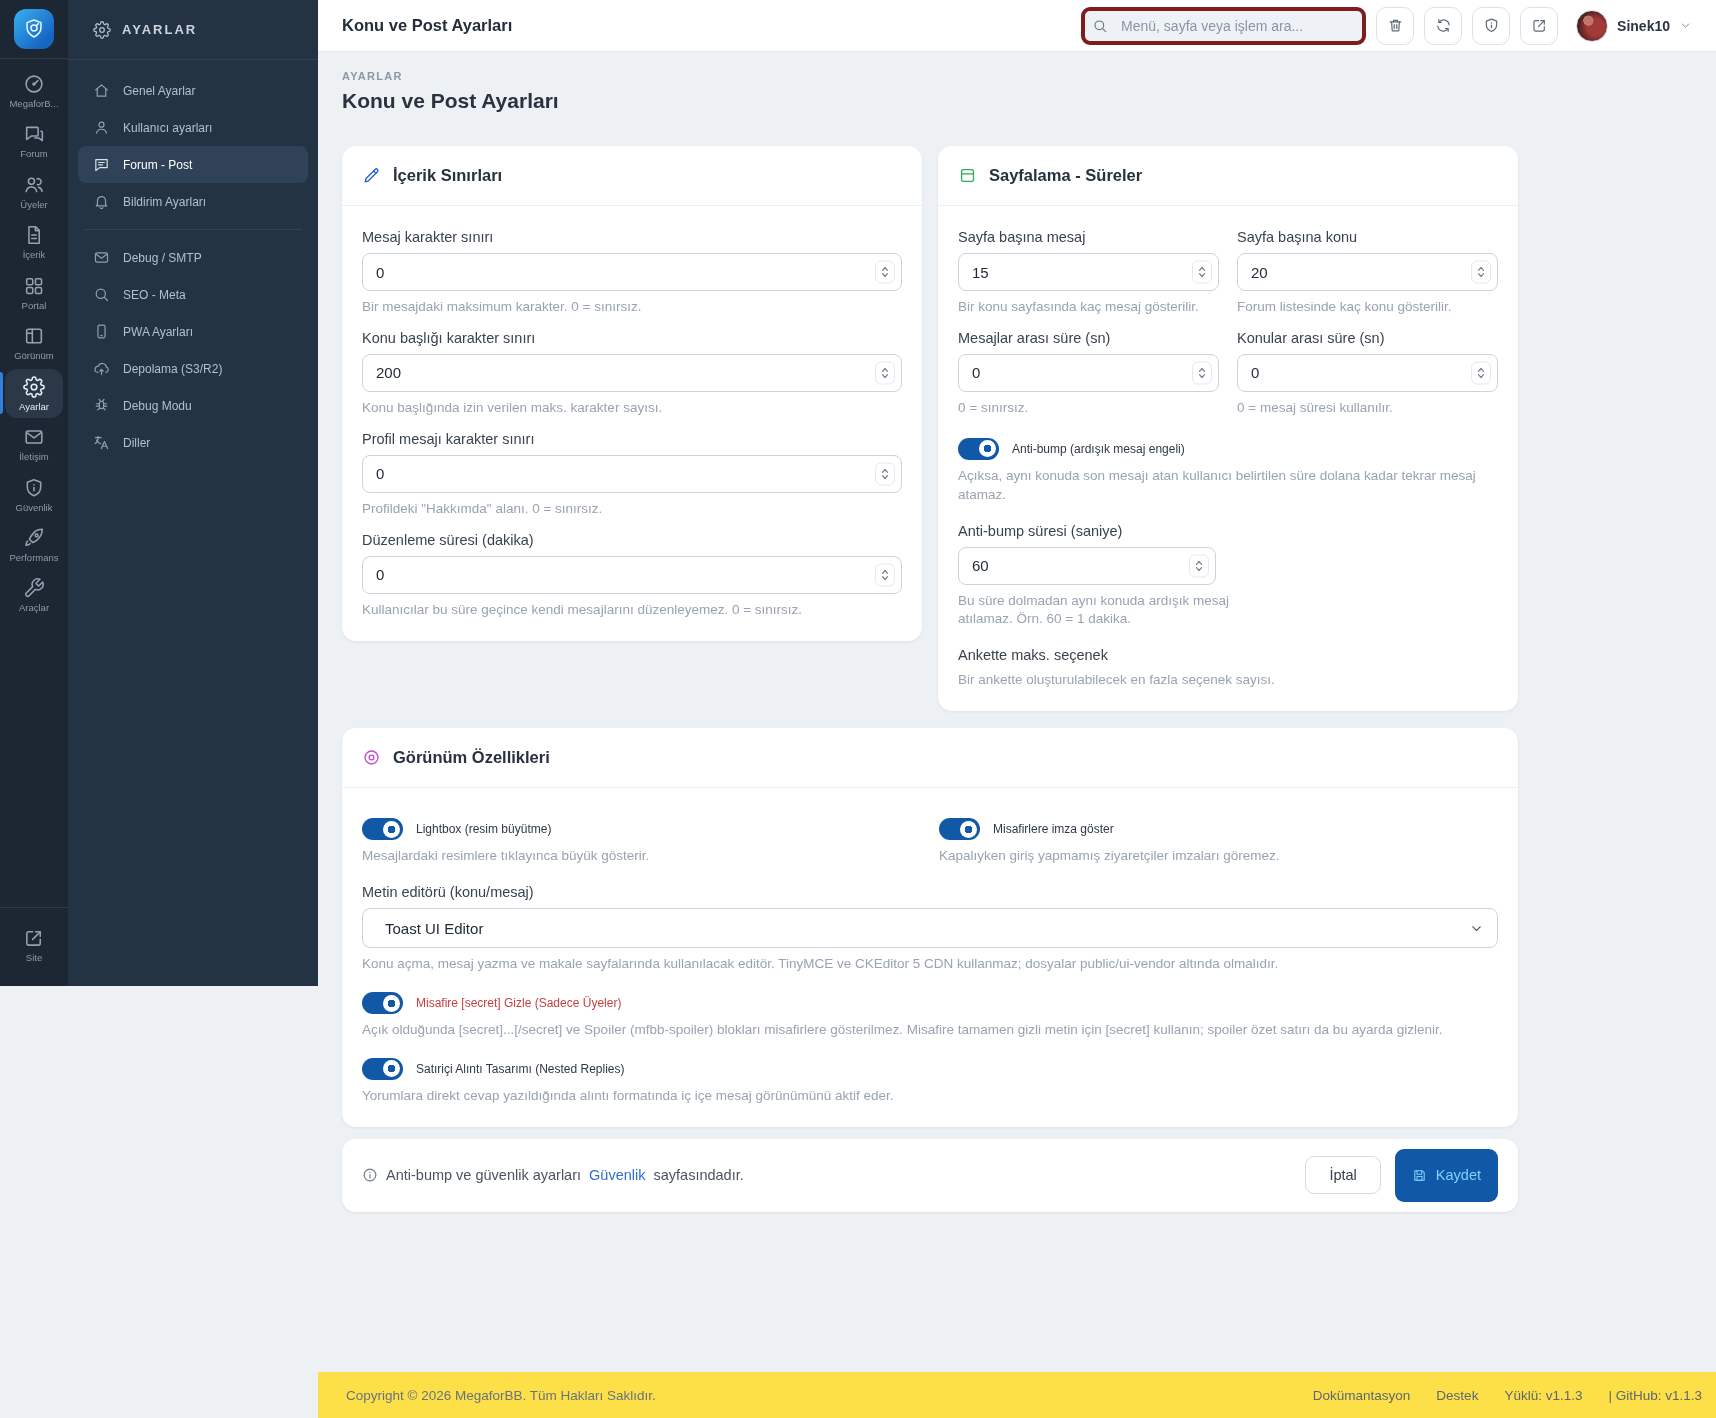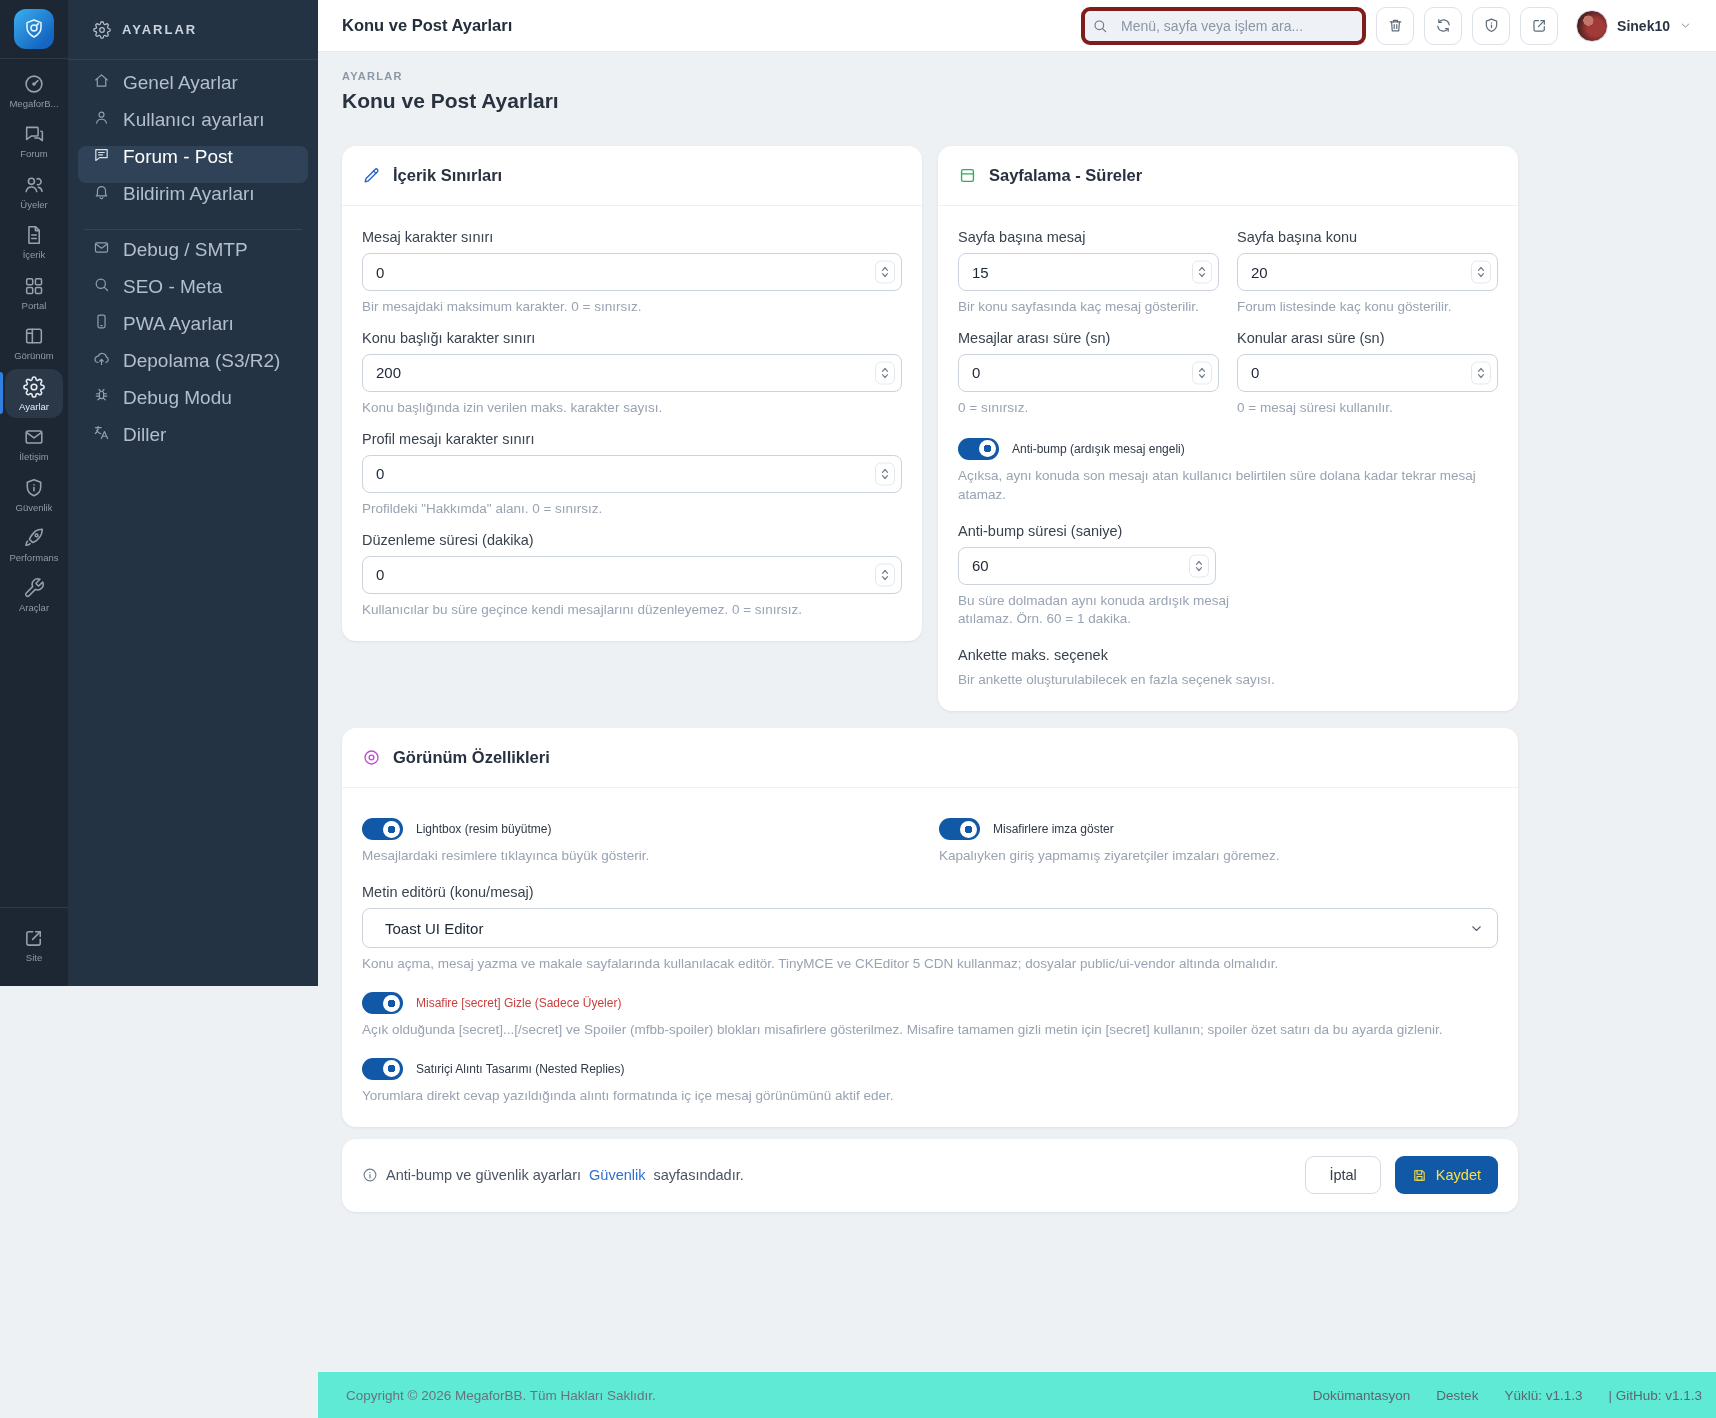--- a/index.html
+++ b/index.html
@@ -22,21 +22,21 @@
   .ritem.active .rlabel{color:#e7ecf3}
   .ritem.active::before{content:"";position:absolute;left:-5px;top:50%;transform:translateY(-50%);width:3px;height:42px;background:#2f80e0;border-radius:0 3px 3px 0}
   .rail-bottom{margin-top:auto;width:100%;display:flex;flex-direction:column;align-items:center;padding-bottom:16px}
   .rail-bottom .rail-divider{margin-bottom:12px}
 
   
   .sidebar{position:absolute;left:68px;top:0;width:250px;height:986px;background:#243344}
   .sb-header{height:60px;display:flex;align-items:center;gap:11px;padding:0 25px;border-bottom:1px solid rgba(255,255,255,.07);color:#ccd4df;font-weight:bold;font-size:13px;letter-spacing:2px}
   .sb-header svg{width:18px;height:18px;color:#b2bcc9}
   .sb-list{padding:12px 10px}
-  .sb-item{display:flex;align-items:flex-start;gap:13px;height:37px;padding:0 15px;border-radius:8px;font-size:19px;color:#b4bfcc;cursor:default}
+  .sb-item{display:flex;align-items:center;gap:13px;height:37px;padding:0 15px;border-radius:8px;font-size:12px;color:#b4bfcc;cursor:default}
   .sb-item svg{width:17px;height:17px;color:#919eae;flex:none}
   .sb-item.active{background:#2f4257;color:#fff}
   .sb-item.active svg{color:#d9e1ea}
   .sb-divider{height:1px;background:rgba(255,255,255,.08);margin:9px 6px}
 
   
   .main{margin-left:318px;position:relative}
   .topbar{height:52px;background:#fff;border-bottom:1px solid #e6eaef;display:flex;align-items:center;padding:0 24px}
   .tb-title{font-size:16.5px;font-weight:bold;color:#252e3b}
   .tb-right{margin-left:auto;display:flex;align-items:center;gap:10px}
@@ -86,24 +86,24 @@
 
   .select{position:relative;height:40px;border:1px solid #ccd3dd;border-radius:8px;display:flex;align-items:center;padding:0 22px;font-size:15px;color:#222b38;background:#fff}
   .select svg{position:absolute;right:13px;width:15px;height:15px;color:#556170}
 
   .actionbar{margin-top:12px;height:73px;background:#fff;border-radius:14px;display:flex;align-items:center;padding:0 20px;box-shadow:0 1px 3px rgba(20,30,55,.07);width:1176px}
   .note{display:flex;align-items:flex-end;gap:8px;font-size:14.5px;color:#4a5462}
   .note svg{width:16px;height:16px;color:#707b89;flex:none}
   .note a{color:#2f6fd0;text-decoration:none}
   .actions{margin-left:auto;display:flex;gap:14px;align-items:center}
   .btn-outline{height:38px;padding:0 23px;border:1px solid #d6dbe3;border-radius:9px;background:#fff;font-size:14.5px;color:#333c49;font-family:inherit}
-  .btn-primary{height:38px;padding:0 17px;border:none;border-radius:9px;background:#1158a6;color:#fde047;font-size:14.5px;display:flex;align-items:center;gap:9px;font-family:inherit}
+  .btn-primary{height:53px;padding:0 17px;border:none;border-radius:9px;background:#1158a6;color:#7dd3fc;font-size:14.5px;display:flex;align-items:center;gap:9px;font-family:inherit}
   .btn-primary svg{width:15px;height:15px}
 
-  .footer{position:absolute;left:318px;right:0;top:1372px;height:46px;background:#5eead4;display:flex;align-items:center;padding:0 14px 0 28px}
+  .footer{position:absolute;left:318px;right:0;top:1372px;height:46px;background:#fde047;display:flex;align-items:center;padding:0 14px 0 28px}
   .copy{font-size:13.5px;color:#69727f}
   .f-right{margin-left:auto;display:flex;gap:26px;align-items:center;font-size:13.5px;color:#5d6673}
   .f-right a{color:#5d6673;text-decoration:none}
 </style>
 </head>
 <body>
 
 <svg width="0" height="0" style="position:absolute">
   <defs>
     <symbol id="i-dash" viewBox="0 0 24 24">

